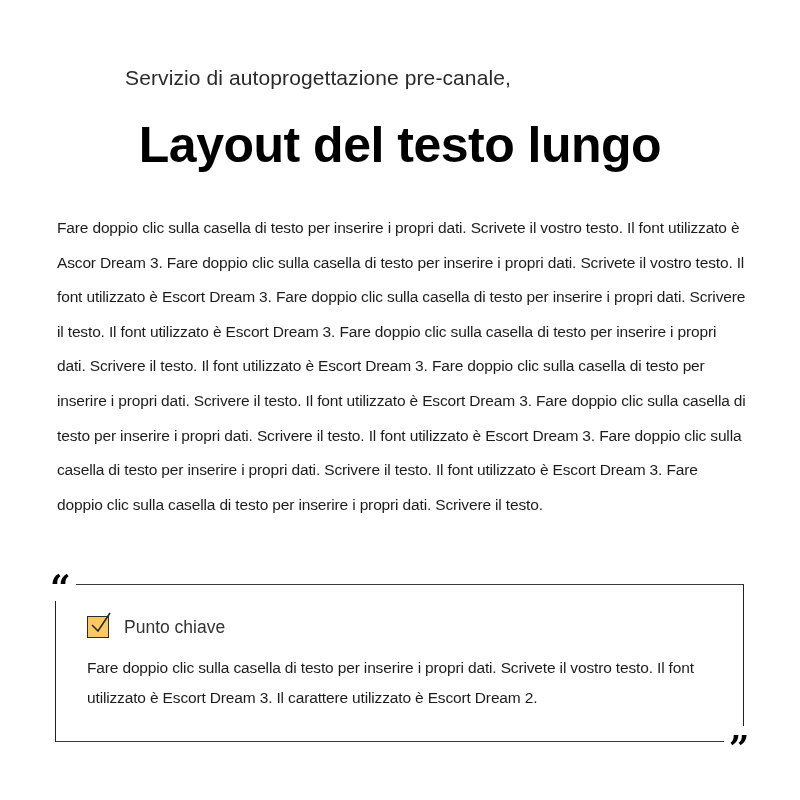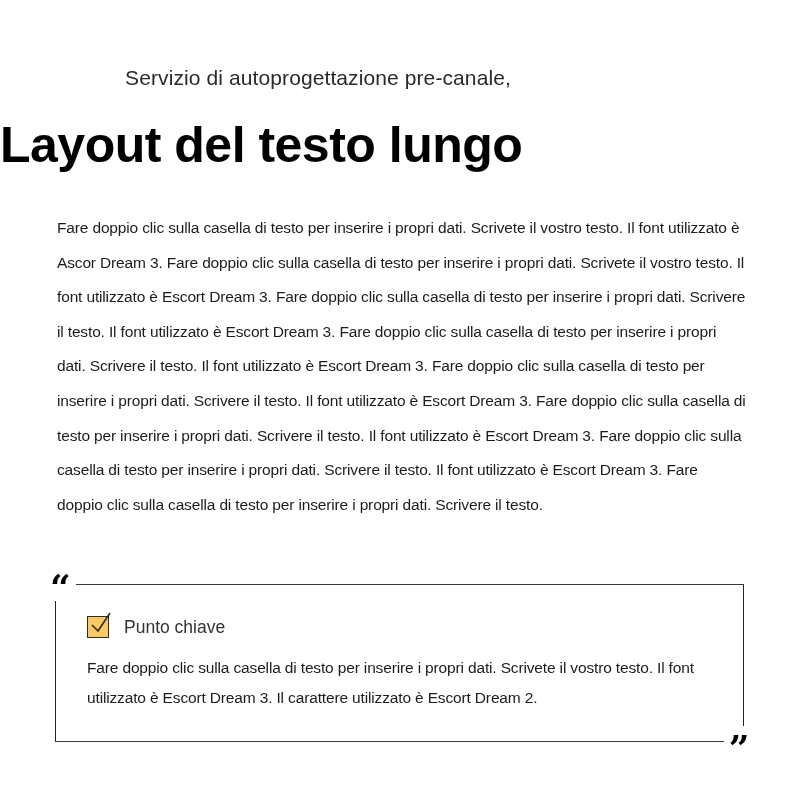--- a/index.html
+++ b/index.html
@@ -23,21 +23,21 @@
     text-align: center;
     font-size: 21px;
     color: #2a2a2a;
     letter-spacing: 0.1px;
   }
   .title {
     position: absolute;
     top: 116px;
     left: 0;
     width: 800px;
-    text-align: left;
+    text-align: center;
     font-size: 50px;
     font-weight: bold;
     color: #000000;
     letter-spacing: -0.5px;
   }
   .body-text {
     position: absolute;
     top: 211px;
     left: 57px;
     width: 690px;

